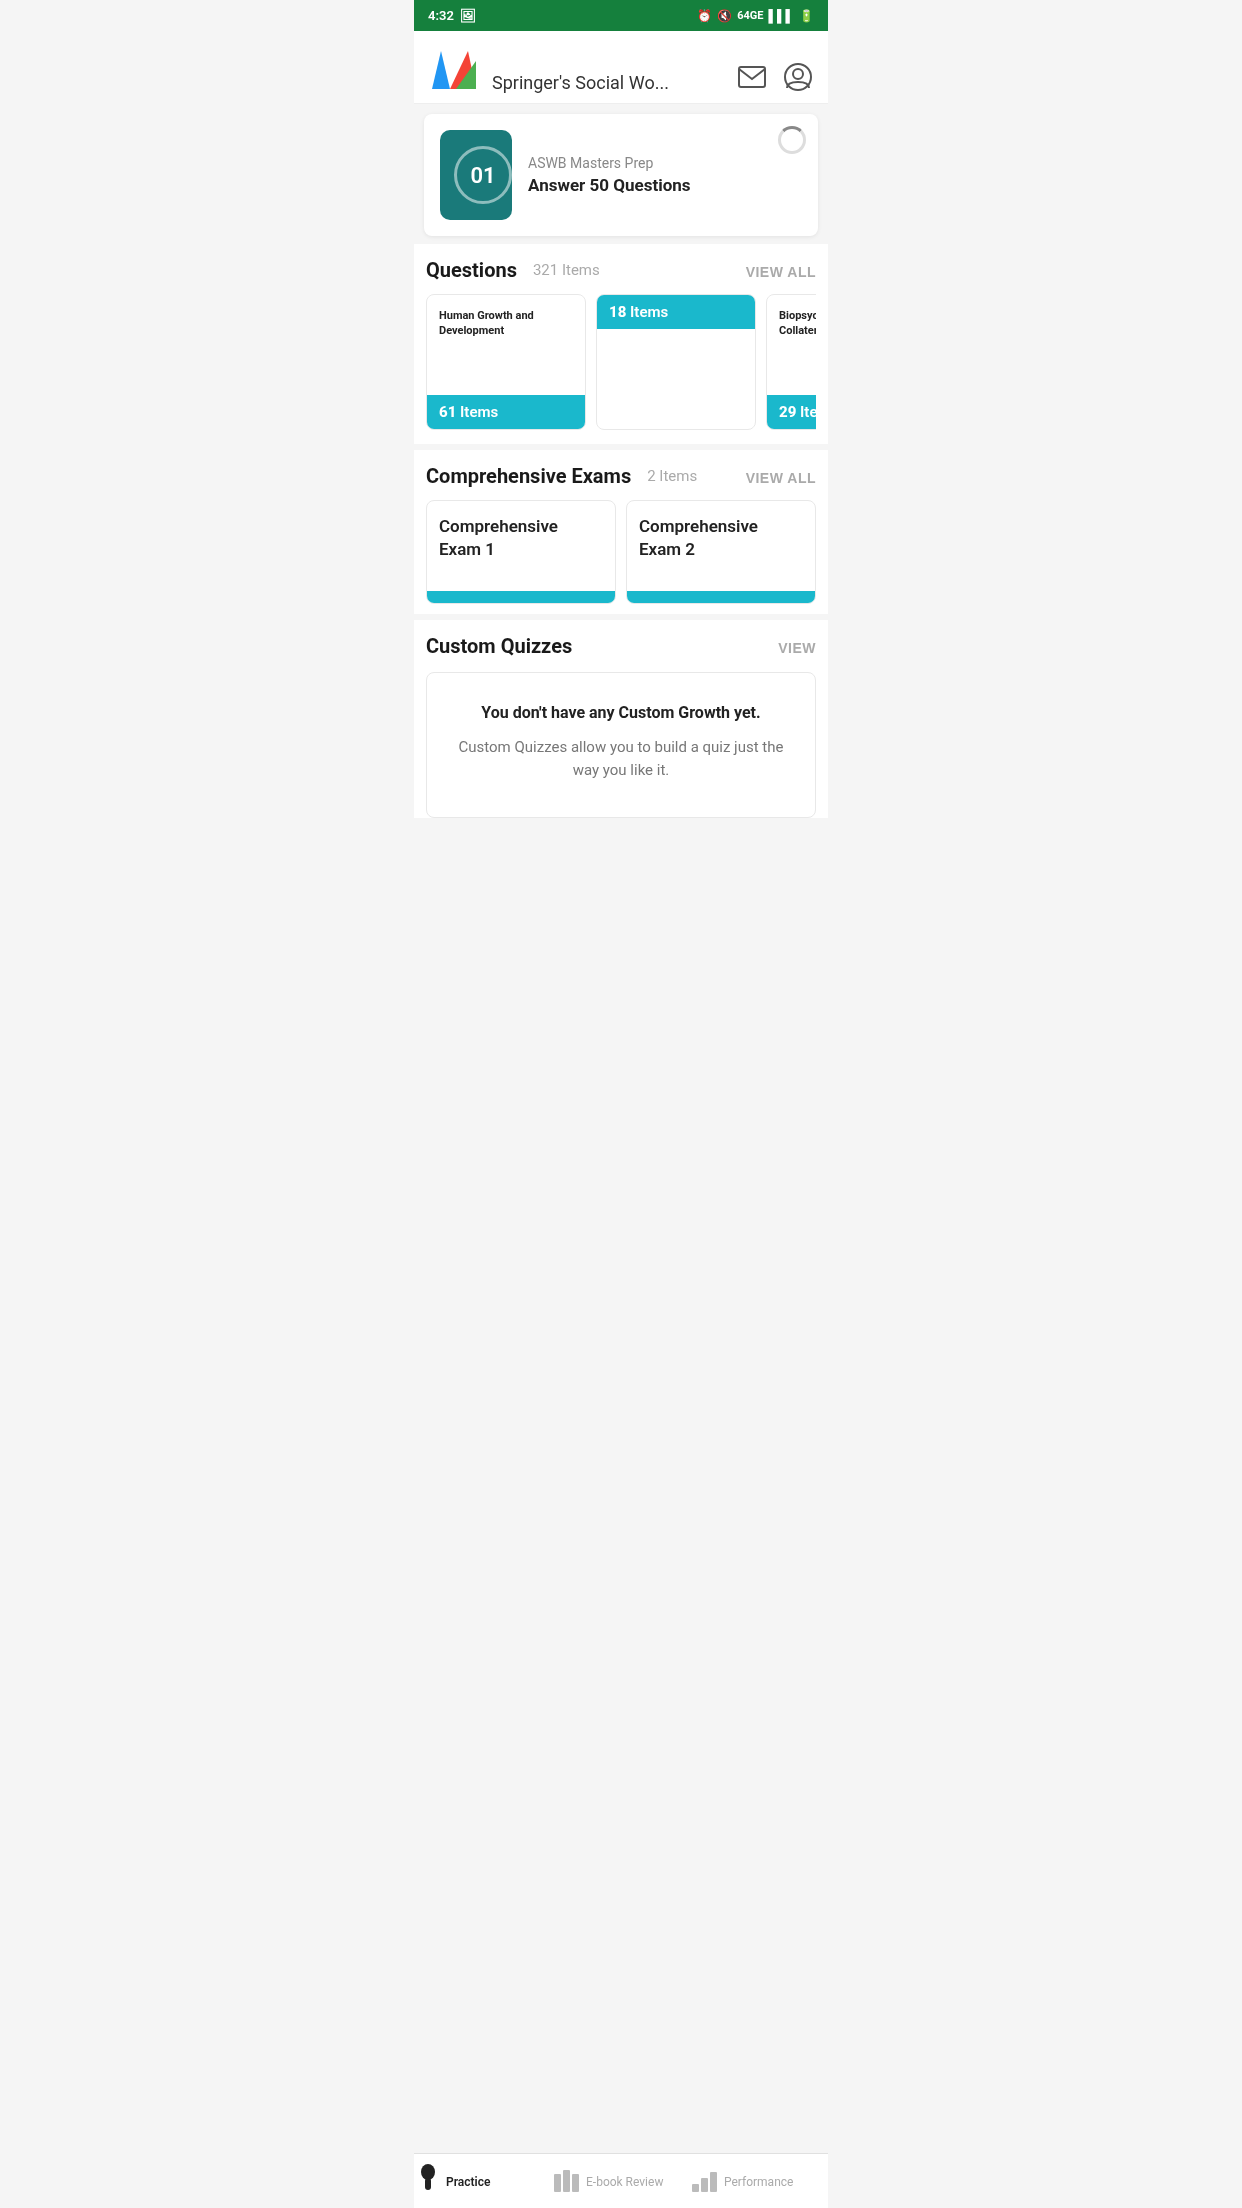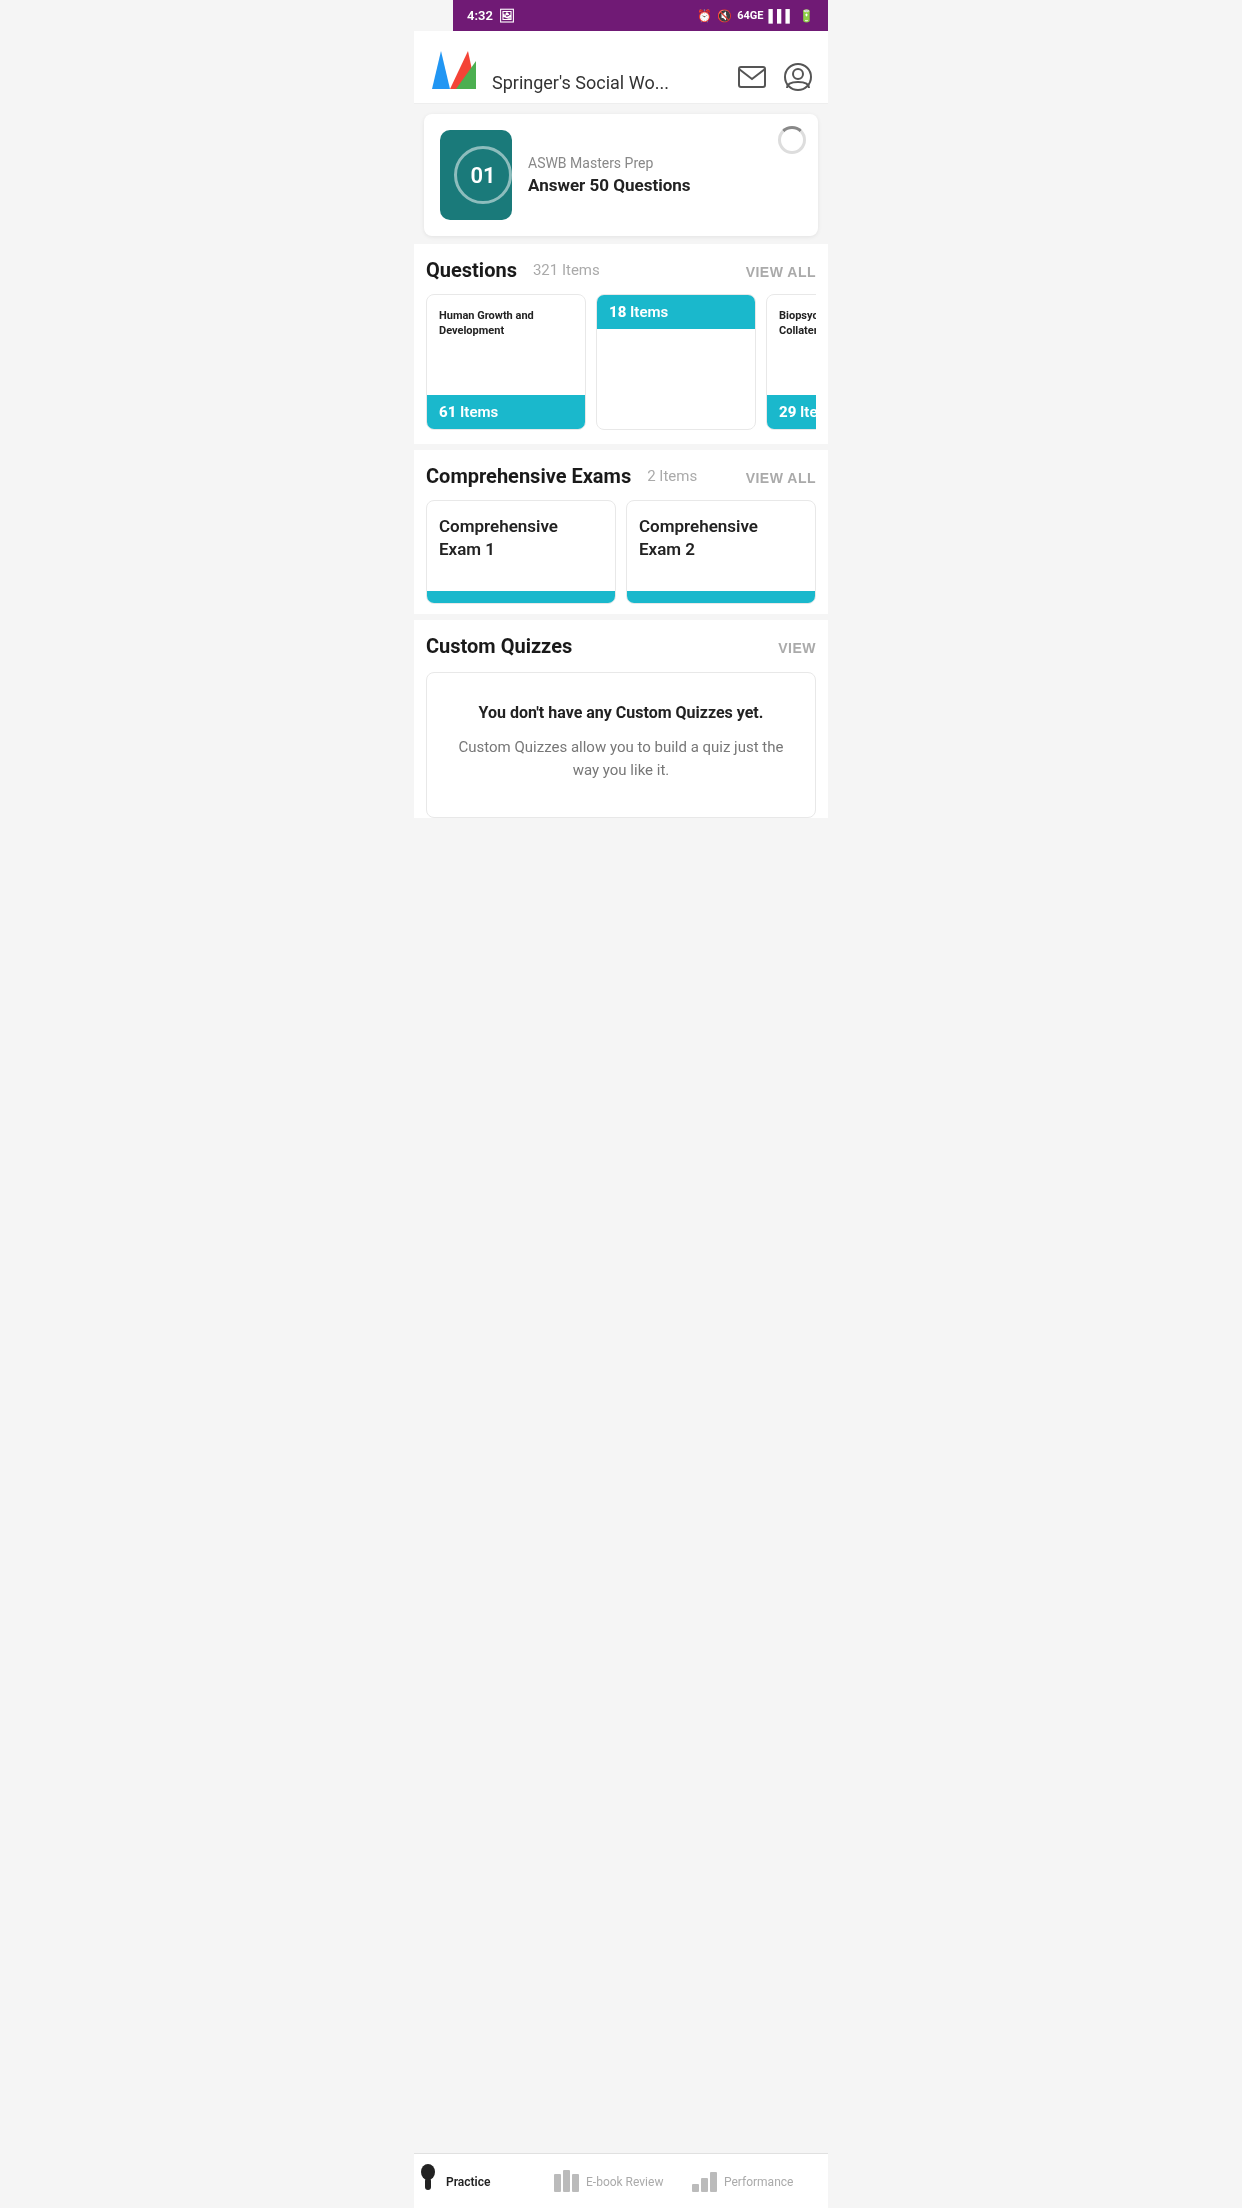--- a/index.html
+++ b/index.html
@@ -8,29 +8,28 @@
     body {
       font-family: -apple-system, BlinkMacSystemFont, 'Segoe UI', Roboto, sans-serif;
       background: #f5f5f5;
       width: 414px;
       margin: 0 auto;
       overflow-x: hidden;
     }
 
     
     .status-bar {
-      background: #701a75;
+      background: #15803d;
       color: white;
       display: flex;
       justify-content: space-between;
       align-items: center;
       padding: 8px 14px;
       font-size: 13px;
       font-weight: 600;
-      margin-left: 39px;
     }
     .status-bar-left { display: flex; align-items: center; gap: 6px; }
     .status-bar-right { display: flex; align-items: center; gap: 5px; font-size: 12px; }
 
     
     .header {
       background: white;
       display: flex;
       align-items: flex-end;
       padding: 10px 14px;
@@ -428,21 +427,21 @@
       </div>
     </div>
   </div>
 
   <div class="custom-quizzes-section">
     <div class="custom-quizzes-header">
       <span class="custom-quizzes-title">Custom Quizzes</span>
       <button class="view-btn">VIEW</button>
     </div>
     <div class="custom-quizzes-empty">
-      <div class="custom-quizzes-empty-title">You don't have any Custom Quizzes yet.</div>
+      <div class="custom-quizzes-empty-title">You don't have any Custom Growth yet.</div>
       <div class="custom-quizzes-empty-desc">Custom Quizzes allow you to build a quiz just the way you like it.</div>
     </div>
   </div>
 
 </div>
 
 <div class="bottom-nav">
 
   <div class="nav-item">
     <div class="nav-icon active">

